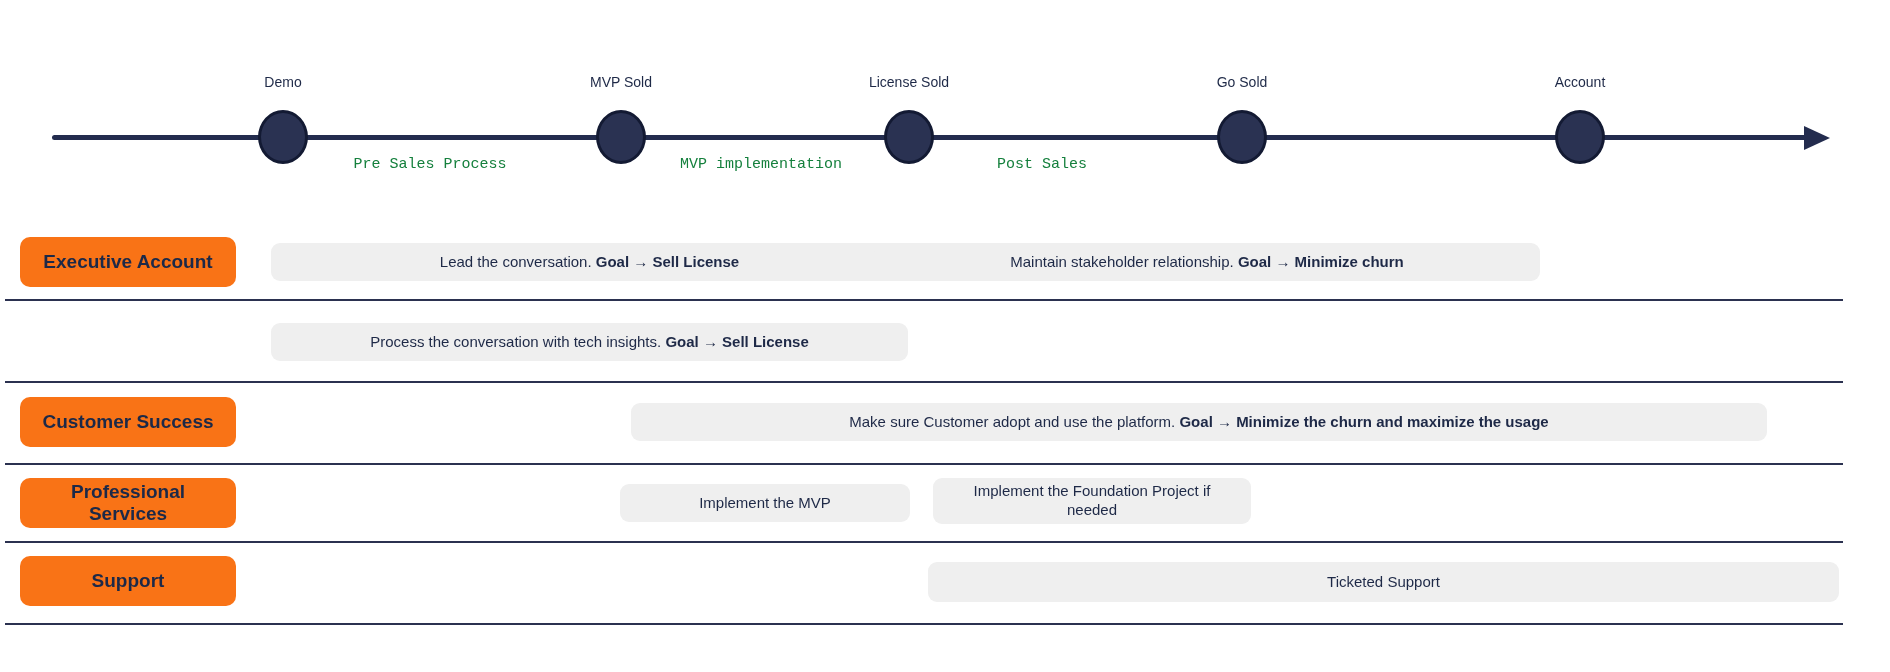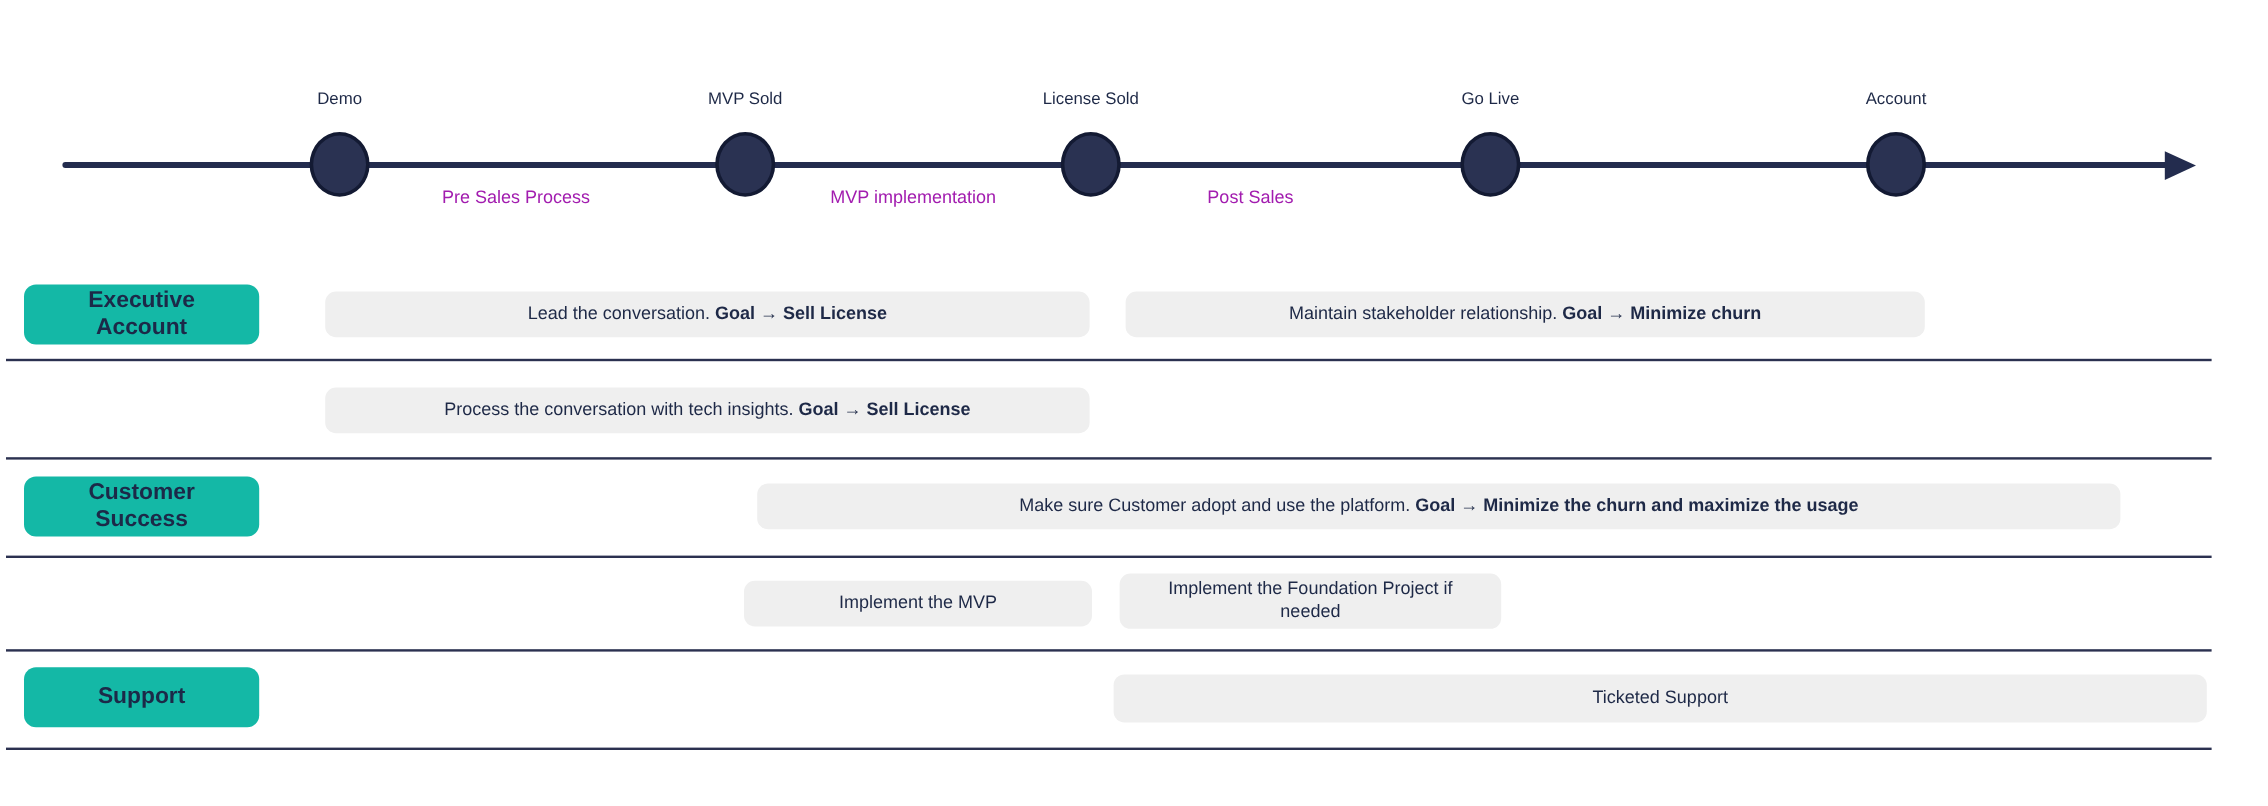--- a/index.html
+++ b/index.html
@@ -26,30 +26,30 @@
     position:absolute;top:110px;width:50px;height:54px;
     background:#2a3252;border:3px solid #131a33;border-radius:50%;
     box-sizing:border-box;transform:translateX(-50%);
   }
   .m-label{
     position:absolute;top:74px;transform:translateX(-50%);
     font-size:14px;white-space:nowrap;color:#1e2947;
   }
   .p-label{
     position:absolute;top:156px;transform:translateX(-50%);
-    font-size:15px;white-space:nowrap;color:#a21caf;
+    font-size:15px;white-space:nowrap;color:#15803d;font-family:Liberation Mono, monospace;
   }
   
   .sep{
     position:absolute;left:5px;width:1838px;height:1.5px;
     background:#2b3150;
   }
   .pill{
-    position:absolute;left:20px;width:196px;height:50px;
-    background:#14b8a6;border-radius:10px;
+    position:absolute;left:20px;width:216px;height:50px;
+    background:#f97316;border-radius:10px;
     display:flex;align-items:center;justify-content:center;text-align:center;
     font-size:19px;font-weight:bold;color:#1c2948;line-height:1.15;
     box-sizing:border-box;padding:2px 20px;
   }
   .bar{
     position:absolute;height:38px;
     background:#efefef;border-radius:9px;
     display:flex;align-items:center;justify-content:center;text-align:center;
     font-size:15px;color:#1e2947;line-height:1.25;
     box-sizing:border-box;padding:2px 21px;
@@ -62,53 +62,54 @@
 <body>
 
 <div class="canvas">
 
   <div class="tl-line"></div>
   <div class="tl-arrow"></div>
 
   <div class="m-label" style="left:283px">Demo</div>
   <div class="m-label" style="left:621px">MVP Sold</div>
   <div class="m-label" style="left:909px">License Sold</div>
-  <div class="m-label" style="left:1242px">Go Live</div>
+  <div class="m-label" style="left:1242px">Go Sold</div>
   <div class="m-label" style="left:1580px">Account</div>
 
   <div class="dot" style="left:283px"></div>
   <div class="dot" style="left:621px"></div>
   <div class="dot" style="left:909px"></div>
   <div class="dot" style="left:1242px"></div>
   <div class="dot" style="left:1580px"></div>
 
   <div class="p-label" style="left:430px">Pre Sales Process</div>
   <div class="p-label" style="left:761px">MVP implementation</div>
   <div class="p-label" style="left:1042px">Post Sales</div>
 
   <div class="pill" style="top:237px">Executive Account</div>
   <div class="bar" style="left:271px;top:243px;width:637px">
     <span><span>Lead the conversation. </span><span class="b">Goal → Sell License</span></span>
   </div>
-  <div class="bar" style="left:938px;top:243px;width:666px">
+  <div class="bar" style="left:874px;top:243px;width:666px">
     <span><span>Maintain stakeholder relationship. </span><span class="b">Goal → Minimize churn</span></span>
   </div>
   <div class="sep" style="top:299px"></div>
 
   <div class="bar" style="left:271px;top:323px;width:637px">
     <span><span>Process the conversation with tech insights. </span><span class="b">Goal → Sell License</span></span>
   </div>
   <div class="sep" style="top:381px"></div>
 
   <div class="pill" style="top:397px">Customer Success</div>
   <div class="bar" style="left:631px;top:403px;width:1136px">
     <span><span>Make sure Customer adopt and use the platform. </span><span class="b">Goal → Minimize the churn and maximize the usage</span></span>
   </div>
   <div class="sep" style="top:463px"></div>
 
+  <div class="pill" style="top:478px">Professional Services</div>
   <div class="bar tall" style="left:933px;top:478px;width:318px">
     <span class="wrap"><span>Implement the Foundation Project if needed</span></span>
   </div>
   <div class="bar" style="left:620px;top:484px;width:290px">
     <span><span>Implement the MVP</span></span>
   </div>
   <div class="sep" style="top:541px"></div>
 
   <div class="pill" style="top:556px">Support</div>
   <div class="bar" style="left:928px;top:562px;width:911px;height:40px">

